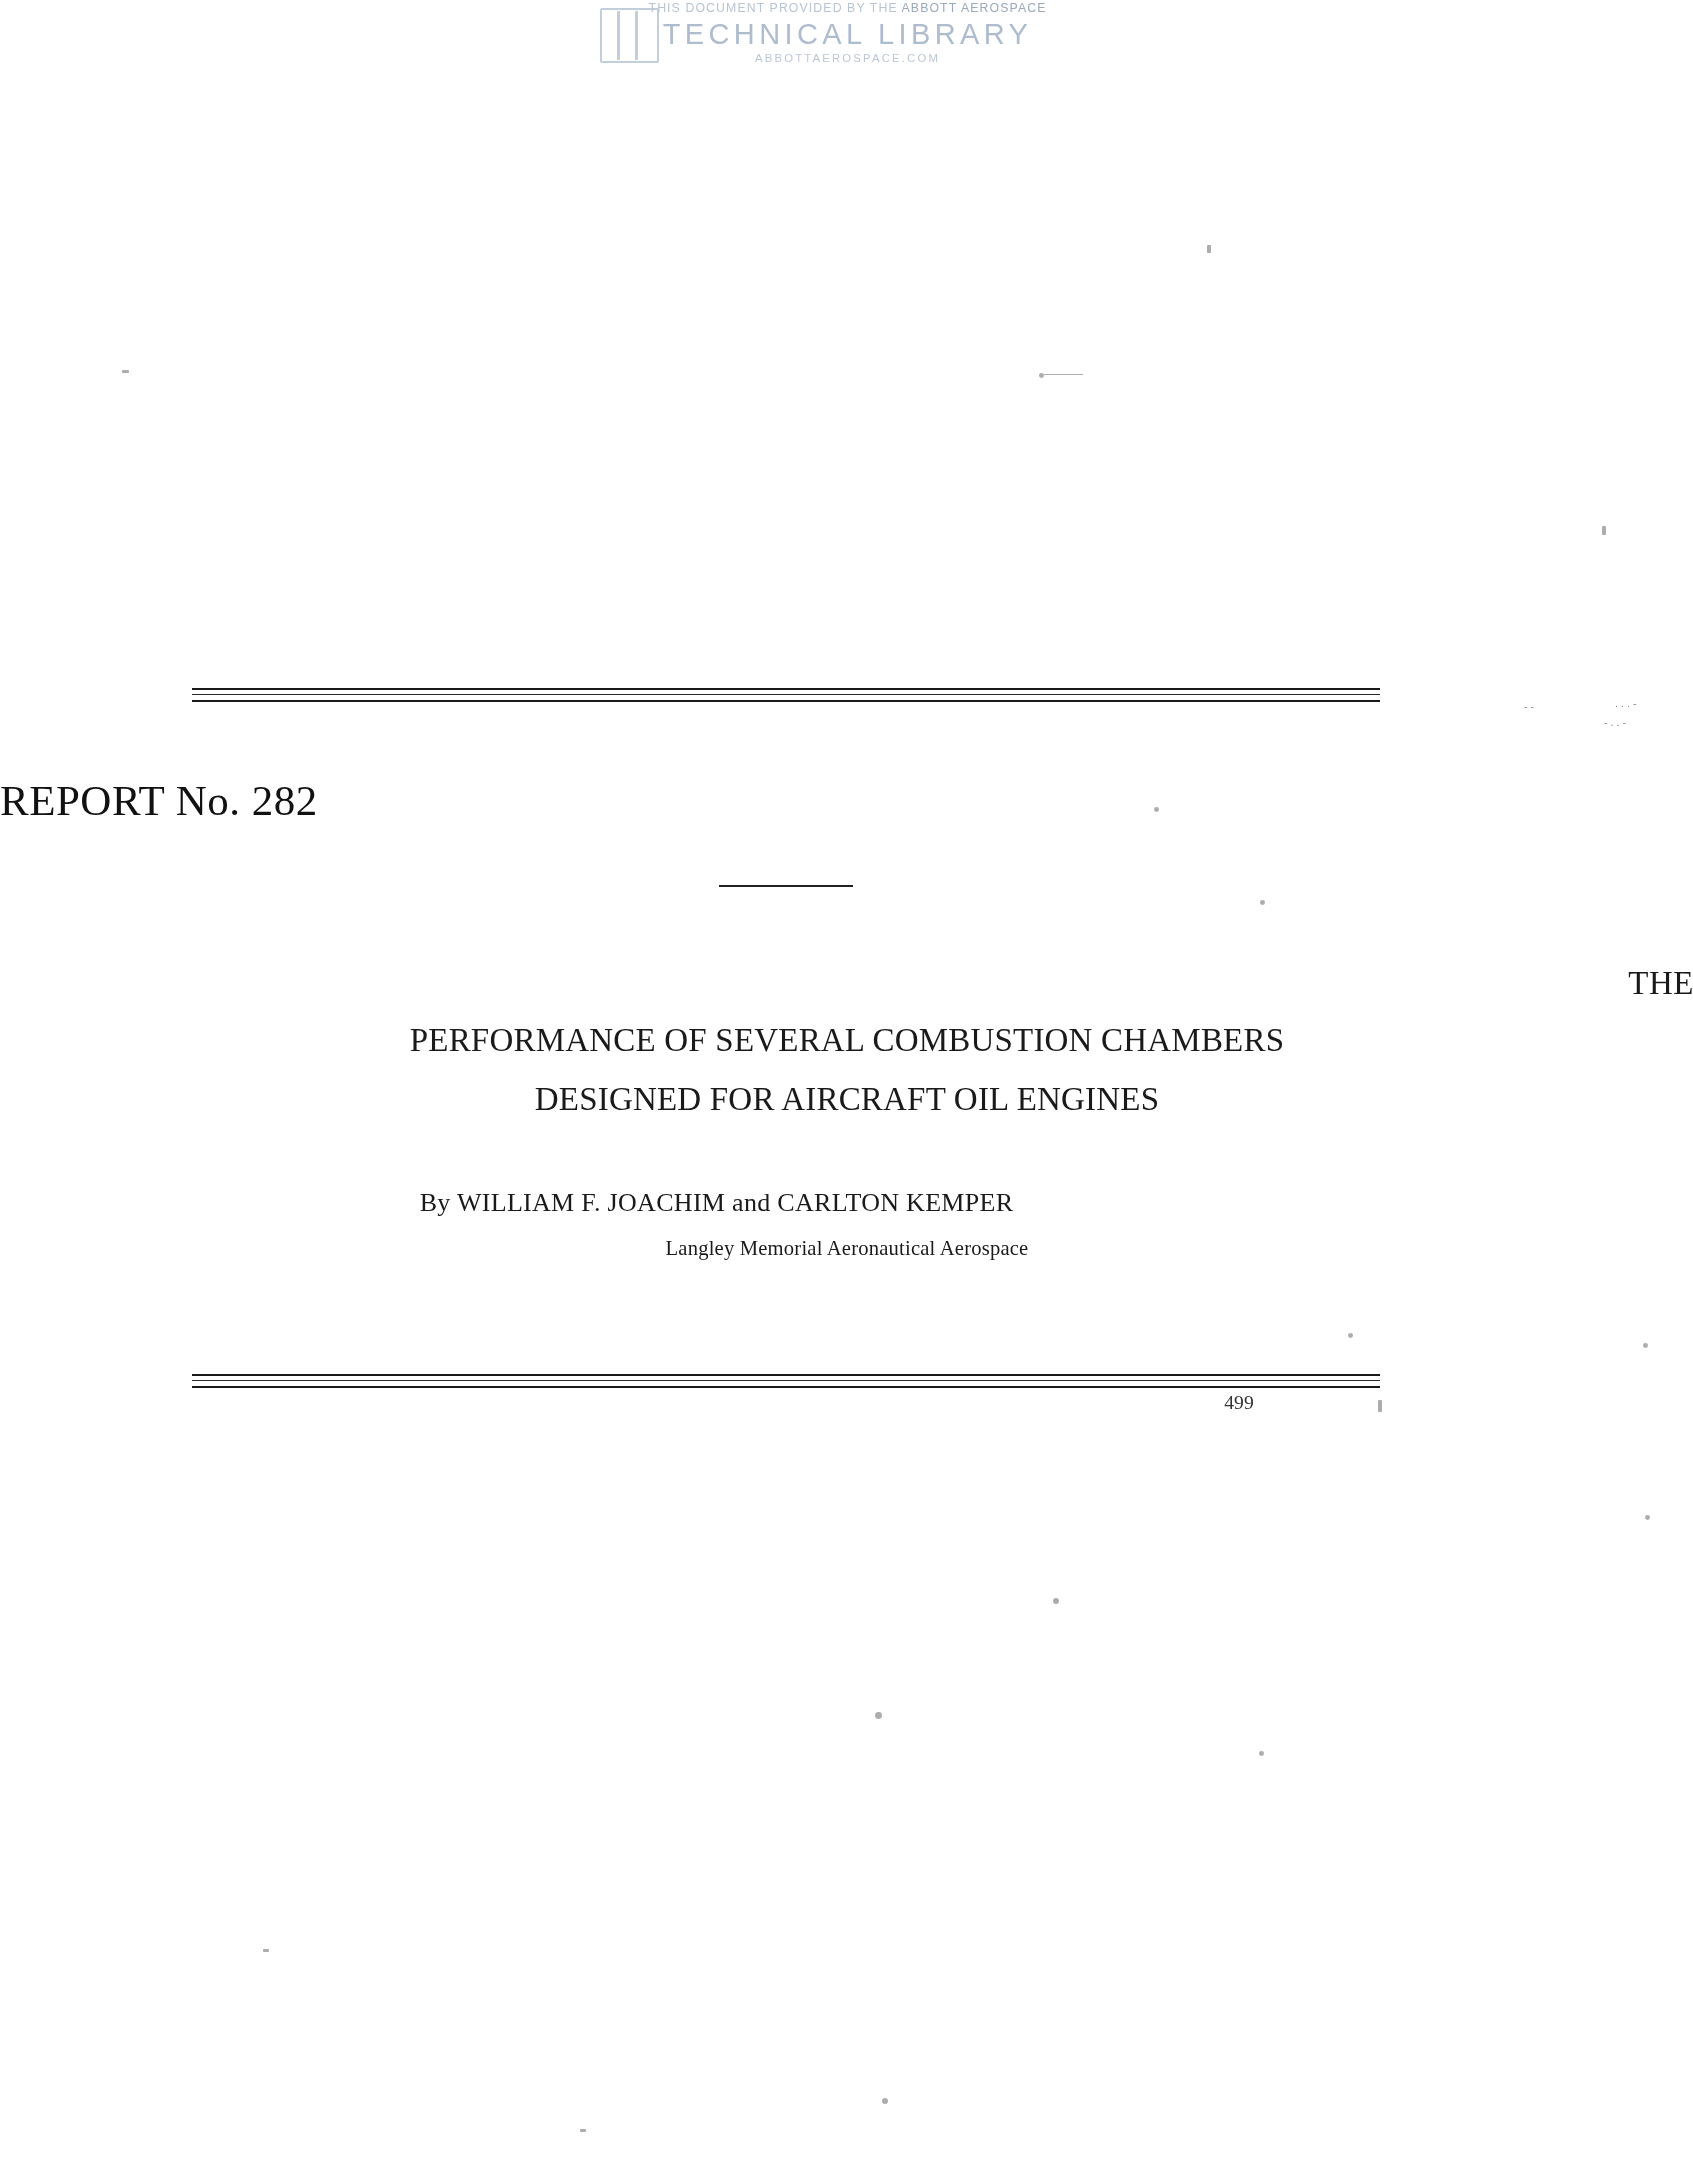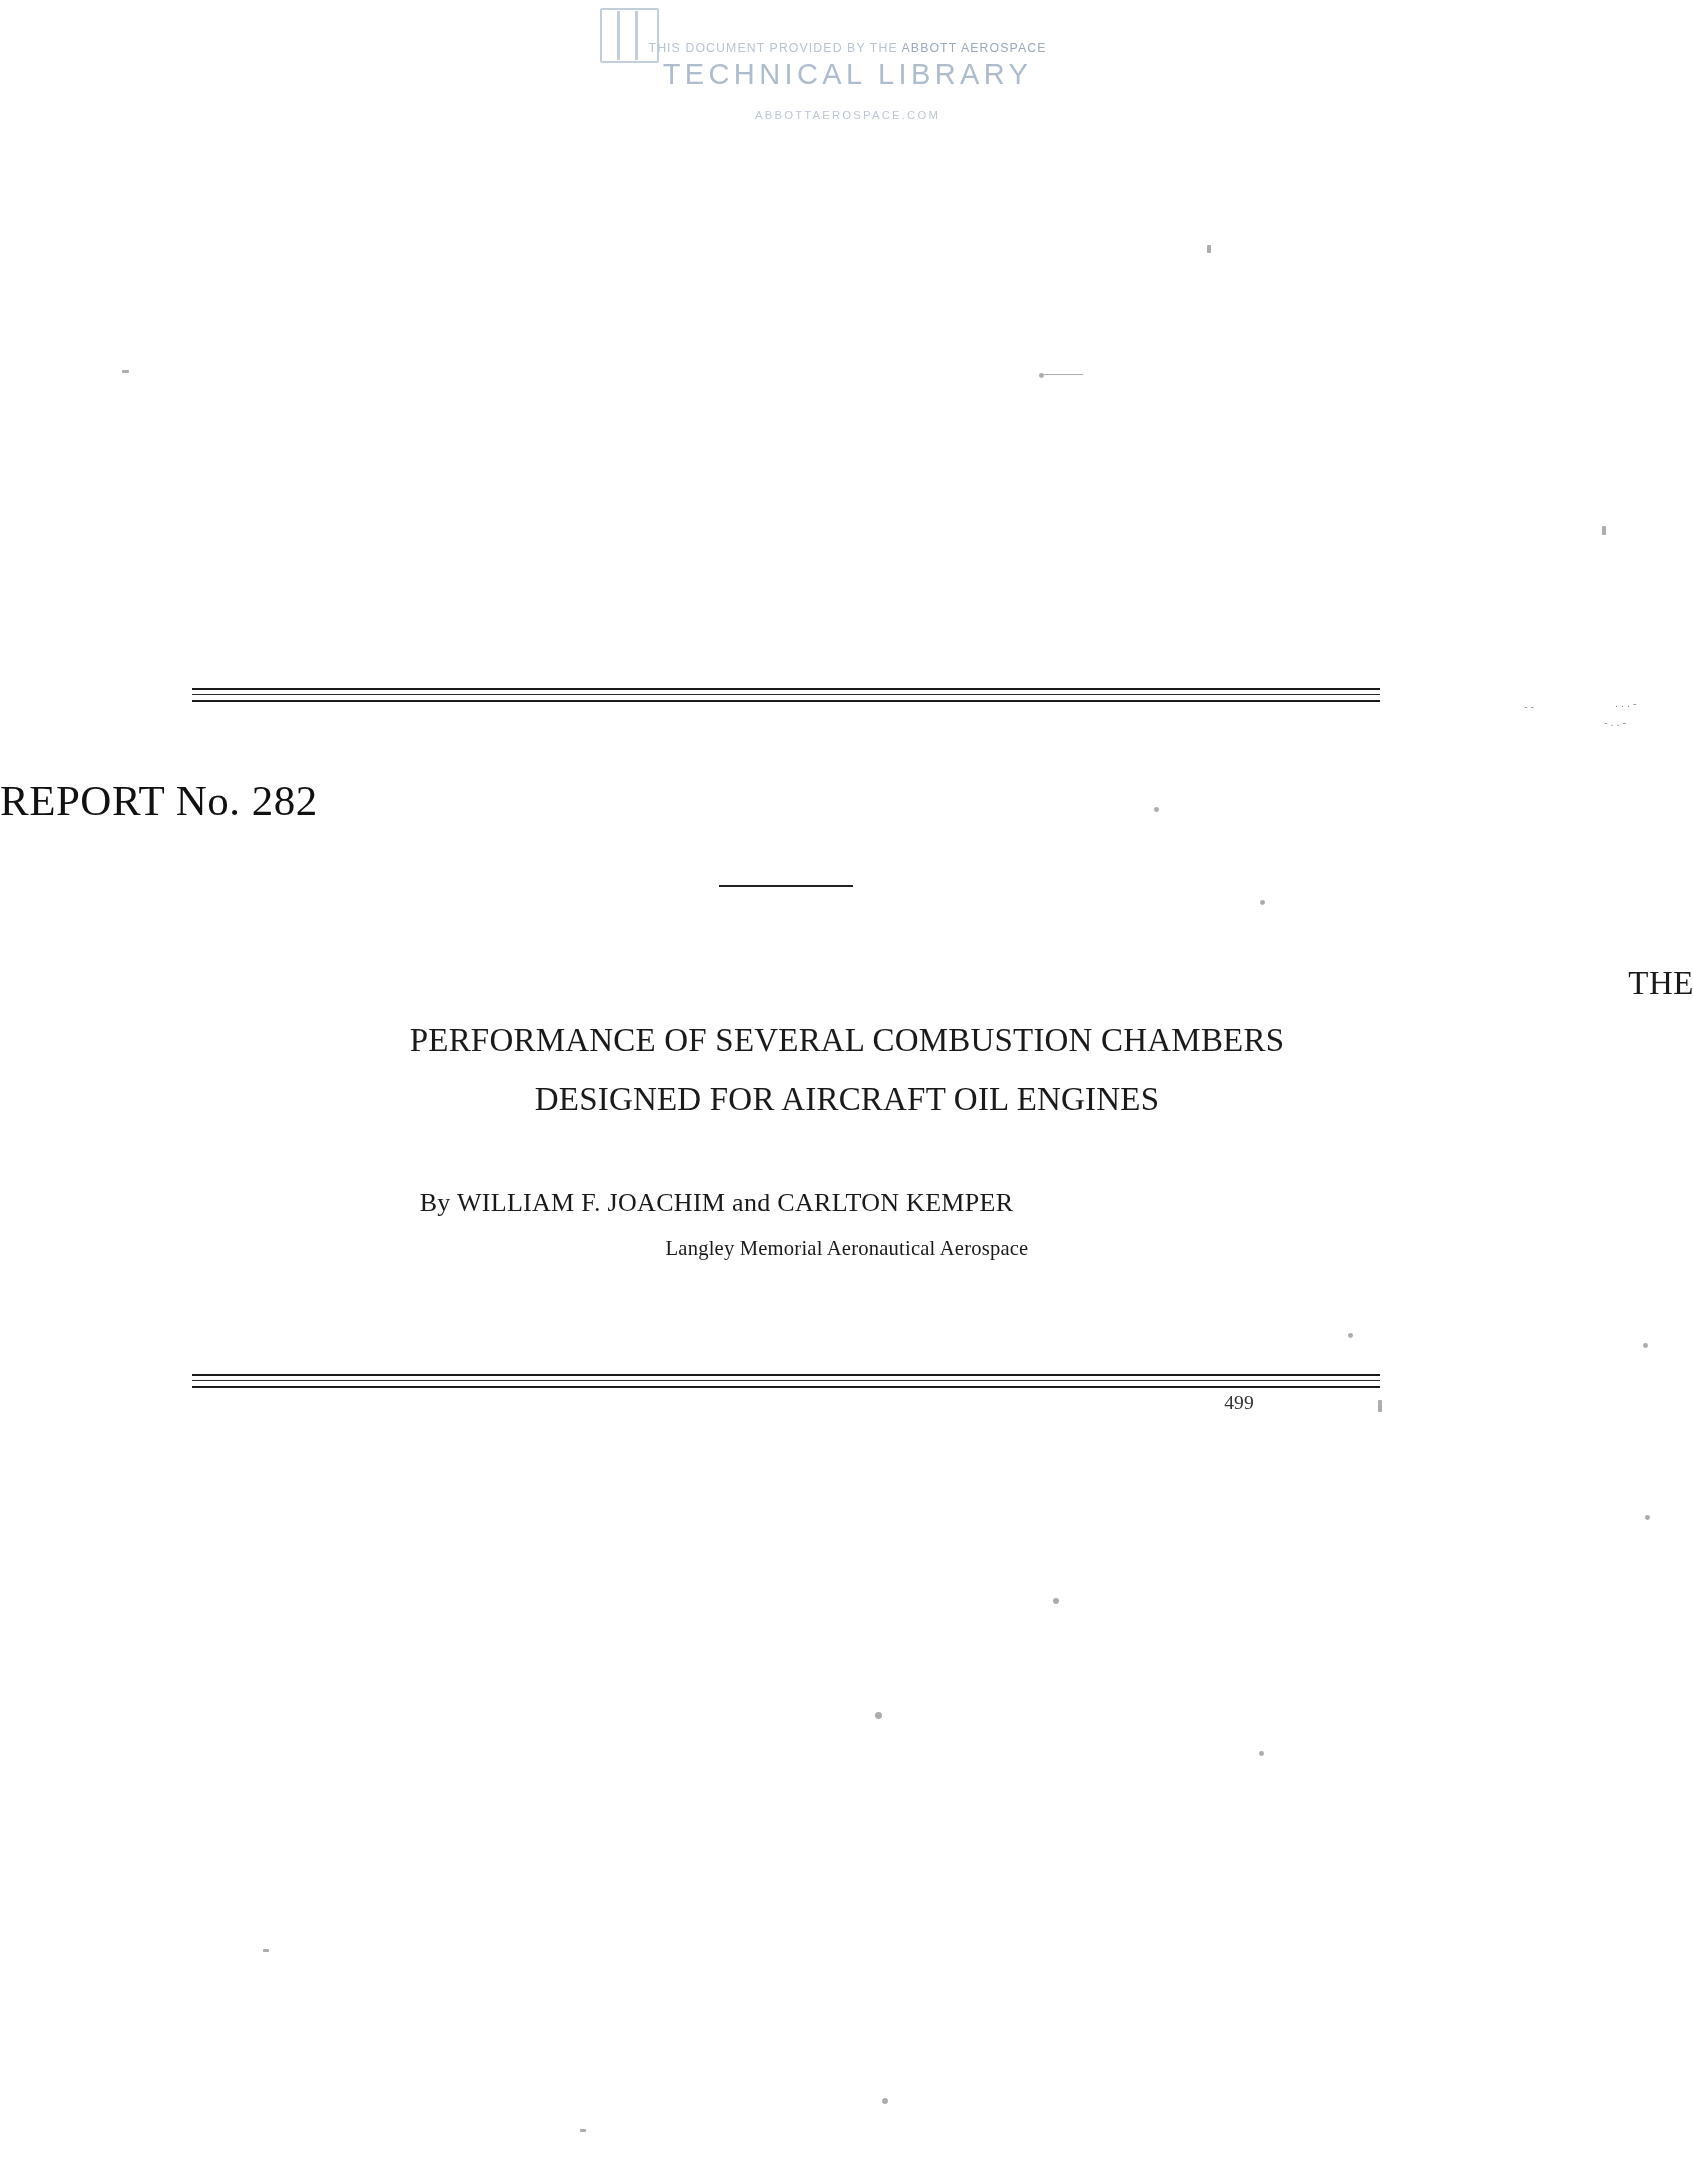--- a/index.html
+++ b/index.html
@@ -33,41 +33,40 @@
     text-align: center;
   }
   .wm-line1 {
     font-family: "Liberation Sans", sans-serif;
     font-size: 12.3px;
     letter-spacing: 1.1px;
     color: #b9c4d2;
     text-transform: uppercase;
     line-height: 13.7px;
     white-space: nowrap;
-    margin-top: 40px;
   }
   .wm-line1 .strong {
     color: #9aa9bb;
   }
   .wm-line2 {
     font-family: "Liberation Sans", sans-serif;
     font-size: 29px;
     letter-spacing: 4.4px;
     color: #aebcce;
     line-height: 33px;
     margin-top: 2px;
     white-space: nowrap;
   }
   .wm-line3 {
     font-family: "Liberation Sans", sans-serif;
     font-size: 11.3px;
     letter-spacing: 2.2px;
     color: #bcc7d6;
     line-height: 13.7px;
-    margin-top: 18px;
+    margin-top: 1px;
     white-space: nowrap;
   }
   .wm-logo {
     position: absolute;
     left: 600px;
     top: 7.8px;
     width: 61px;
     height: 57px;
   }
   .wm-logo .book {

